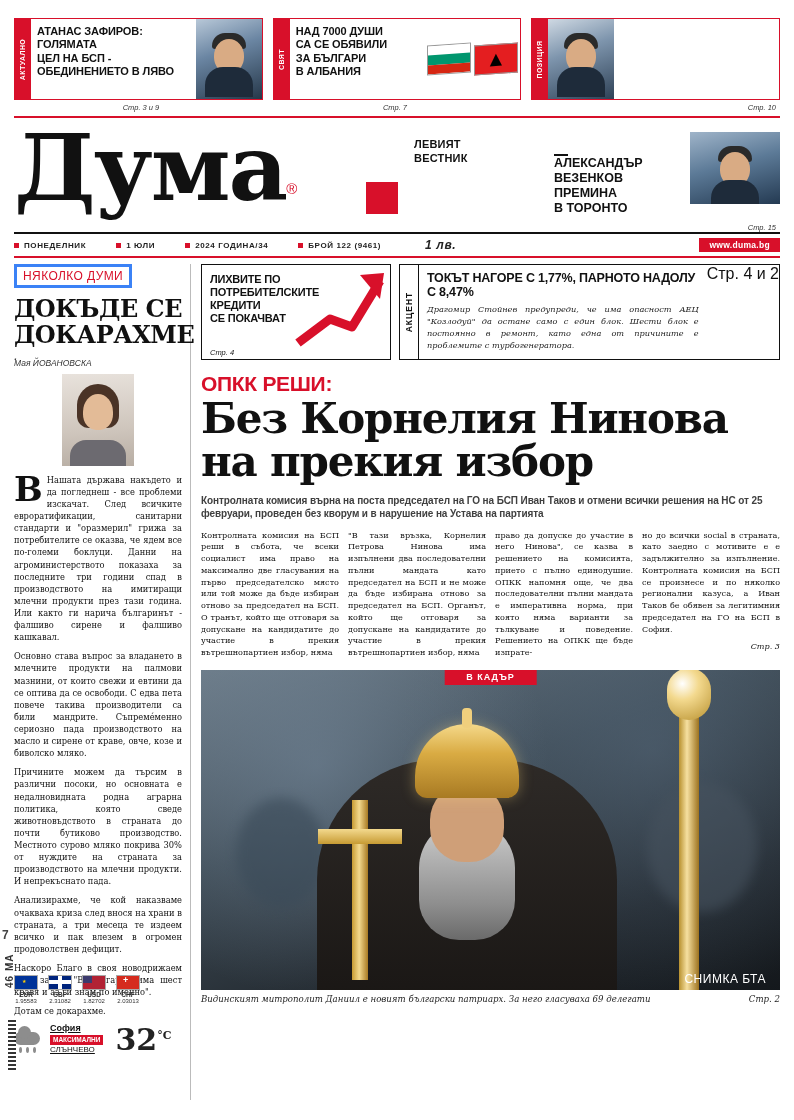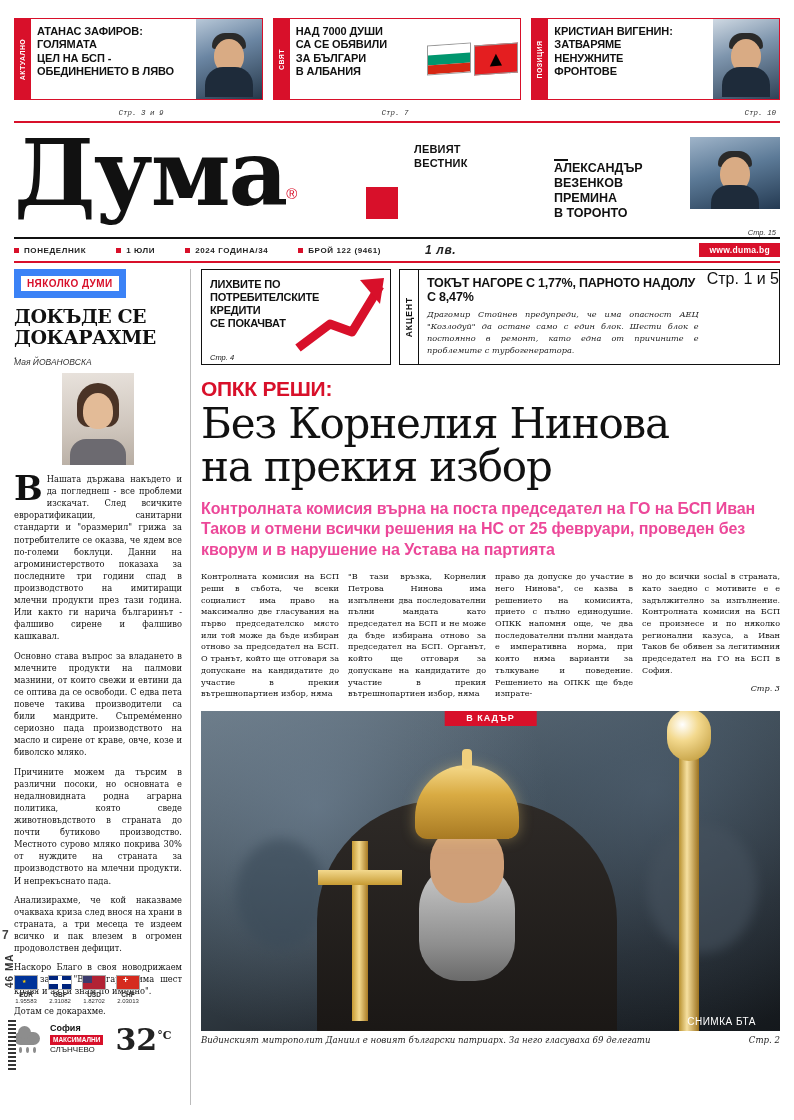--- a/index.html
+++ b/index.html
@@ -130,22 +130,21 @@
     font-size: 16px;
     line-height: 1;
     font-family: "DejaVu Sans", sans-serif;
   }
 
   .page-refs {
     display: flex;
     font-size: 7.5px;
     font-style: italic;
     color: #333;
-    margin-top: 9px;
-    font-family: Liberation Mono, monospace;
+    margin-top: 3px;
   }
   .page-refs > div {
     flex: 1;
     text-align: center;
   }
   .page-refs > div:first-child { text-align: center; }
   .page-refs > div:last-child { text-align: right; padding-right: 4px;}
 
   .rule-red {
     border-top: 2px solid #d8102a;
@@ -285,30 +284,30 @@
     position: relative;
   }
   .col-main {
     flex: 1;
     position: relative;
   }
 
   
   .kicker-box {
     display: inline-block;
-    border: 7px solid #3b82f6;
+    border: 3px solid #3b82f6;
     color: #d8102a;
-    font-size: 10px;
-    font-weight: bold;
+    font-size: 12px;
+    font-weight: normal;
     padding: 2px 6px;
     letter-spacing: .4px;
   }
   .col-left h1 {
     font-family: "DejaVu Serif", serif;
-    font-size: 19px;
+    font-size: 24px;
     line-height: 1.08;
     margin: 8px 0 4px 0;
     font-weight: bold;
     letter-spacing: -.5px;
     color: #111;
   }
   .byline {
     font-size: 8.5px;
     font-style: italic;
     color: #333;
@@ -455,30 +454,30 @@
     color: #d8102a;
     font-size: 21px;
     font-weight: bold;
     margin: 12px 0 2px 0;
     letter-spacing: -.3px;
   }
   .lead-title {
     font-family: "DejaVu Serif", serif;
     font-size: 42px;
     line-height: 1.02;
-    font-weight: normal;
+    font-weight: bold;
     letter-spacing: -1.2px;
     margin: 2px 0 10px 0;
     color: #111;
   }
   .lead-sub {
-    font-size: 16px;
+    font-size: 10px;
     line-height: 1.3;
     font-weight: bold;
-    color: #ec4899;
+    color: #404040;
     margin-bottom: 10px;
     letter-spacing: -.1px;
   }
   .lead-cols {
     display: flex;
     gap: 9px;
     height: 130px;
   }
   .lead-cols .c {
     flex: 1;
@@ -593,24 +592,24 @@
     background: linear-gradient(90deg,#b8912f,#f6e0a0 40%,#9c721f);
   }
   .scepter-top {
     position:absolute; right:14%; bottom:270px; margin-right:-12px;
     width: 44px; height: 52px;
     background: radial-gradient(circle at 35% 30%, #fff 0%, #f3d98e 35%, #b8912f 100%);
     border-radius: 22px;
   }
   .photo-credit {
     position: absolute;
-    right: 24px;
+    right: 14px;
     bottom: 4px;
     color: #fff;
-    font-size: 10px;
+    font-size: 12px;
     letter-spacing: .5px;
     z-index: 5;
   }
   .photo-caption {
     display: flex;
     align-items: baseline;
     margin-top: 4px;
     font-family: "DejaVu Serif", serif;
     font-style: italic;
     font-size: 8.6px;
@@ -630,21 +629,21 @@
     gap: 6px;
   }
   .w-icon {
     width: 30px; height: 30px; position: relative;
   }
   .cloud {
     position:absolute; left:0; top:8px; width:26px;height:13px;background:#8d8d8d;border-radius:8px;
   }
   .cloud:before{content:"";position:absolute;left:4px;top:-6px;width:13px;height:13px;background:#8d8d8d;border-radius:50%;}
   .drop{position:absolute;width:3px;height:6px;background:#8d8d8d;border-radius:50% 50% 50% 50%;top:23px;}
-  .city-block { font-size: 8px; line-height:1.25; }
+  .city-block { font-size: 8px; line-height:1.25;text-decoration:underline; }
   .city-block .c { font-weight: bold; font-size: 9px; }
   .badge-max {
     background: #d8102a; color:#fff; font-size:6.5px; font-weight:bold;
     padding:1px 3px; display:inline-block; margin-top:1px;
   }
   .temp {
     font-family: "DejaVu Serif", serif;
     font-size: 30px;
     font-weight: bold;
     margin-left: 6px;
@@ -727,26 +726,20 @@
         <div class="flag flag-alb">
           <span class="eagle">▲</span>
         </div>
       </div>
     </div>
 
     <div class="teaser">
       <div class="teaser-tag">
           <span>ПОЗИЦИЯ</span>
         </div>
-      <div class="teaser-text">
-        <div>КРИСТИАН ВИГЕНИН:</div>
-        <div>ЗАТВАРЯМЕ</div>
-        <div>НЕНУЖНИТЕ</div>
-        <div>ФРОНТОВЕ</div>
-      </div>
       <div class="teaser-photo p3">
         <div class="hair"></div>
         <div class="face"></div>
       </div>
     </div>
   </div>
 
   <div class="page-refs">
     <div>Стр. 3 и 9</div>
     <div>Стр. 7</div>
@@ -841,21 +834,21 @@
         </div>
 
         <div class="promo-accent">
           <div class="accent-tab">
               <span>АКЦЕНТ</span>
             </div>
           <div class="accent-body">
             <div class="ht">ТОКЪТ НАГОРЕ С 1,77%, ПАРНОТО НАДОЛУ С 8,47%</div>
             <div class="txt">Драгомир Стойнев предупреди, че има опасност АЕЦ "Козлодуй" да остане само с един блок. Шести блок е постоянно в ремонт, като една от причините е проблемите с турбогенератора.</div>
           </div>
-          <div class="pref">Стр. 1 и 5</div>
+          <div class="pref">Стр. 4 и 2</div>
         </div>
       </div>
 
       <div class="lead-kicker">ОПКК РЕШИ:</div>
       <div class="lead-title">
         <div>Без Корнелия Нинова</div>
         <div>на прекия избор</div>
       </div>
       <div class="lead-sub">Контролната комисия върна на поста председател на ГО на БСП Иван Таков и отмени всички решения на НС от 25 февруари, проведен без кворум и в нарушение на Устава на партията</div>
 

